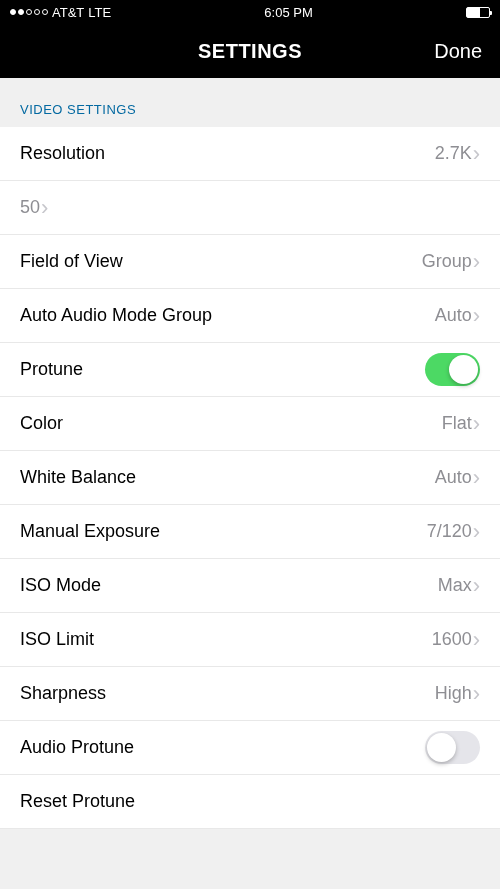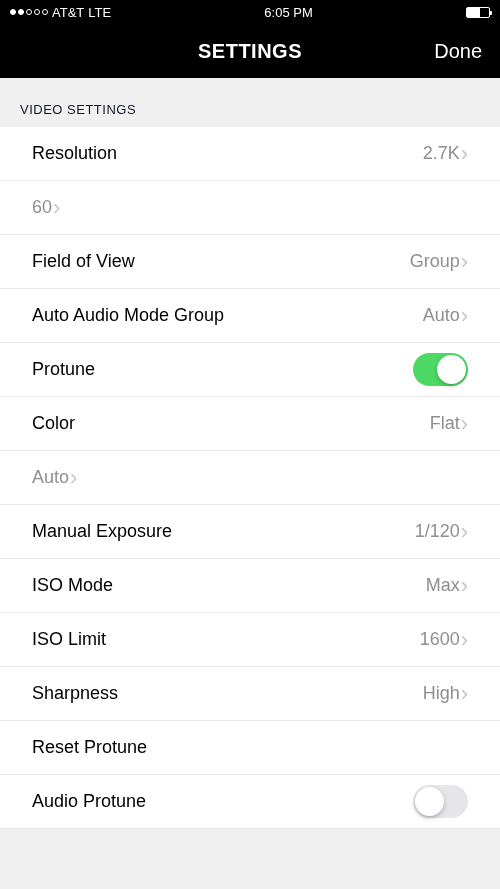--- a/index.html
+++ b/index.html
@@ -67,32 +67,32 @@
     .nav-done {
       position: absolute;
       right: 18px;
       font-size: 20px;
       font-weight: 400;
       cursor: pointer;
     }
     .section-header {
       padding: 24px 20px 10px 20px;
       font-size: 13px;
-      color: #0f172a;
+      color: #0369a1;
       letter-spacing: 0.5px;
       background: #f0f0f0;
     }
     .list {
       background: #fff;
     }
     .row {
       display: flex;
       align-items: center;
       justify-content: space-between;
-      padding: 0 32px;
+      padding: 0 20px;
       height: 54px;
       border-bottom: 1px solid #e8e8e8;
       cursor: pointer;
     }
     .row-label {
       font-size: 18px;
       color: #000;
     }
     .row-right {
       display: flex;
@@ -164,21 +164,21 @@
   <div class="row">
     <span class="row-label">Resolution</span>
     <div class="row-right">
       <span class="row-value">2.7K</span>
       <span class="chevron">›</span>
     </div>
   </div>
 
   <div class="row">
     <div class="row-right">
-      <span class="row-value">60</span>
+      <span class="row-value">50</span>
       <span class="chevron">›</span>
     </div>
   </div>
 
   <div class="row">
     <span class="row-label">Field of View</span>
     <div class="row-right">
       <span class="row-value">Group</span>
       <span class="chevron">›</span>
     </div>
@@ -204,30 +204,31 @@
 
   <div class="row">
     <span class="row-label">Color</span>
     <div class="row-right">
       <span class="row-value">Flat</span>
       <span class="chevron">›</span>
     </div>
   </div>
 
   <div class="row">
+    <span class="row-label">White Balance</span>
     <div class="row-right">
       <span class="row-value">Auto</span>
       <span class="chevron">›</span>
     </div>
   </div>
 
   <div class="row">
     <span class="row-label">Manual Exposure</span>
     <div class="row-right">
-      <span class="row-value">1/120</span>
+      <span class="row-value">7/120</span>
       <span class="chevron">›</span>
     </div>
   </div>
 
   <div class="row">
     <span class="row-label">ISO Mode</span>
     <div class="row-right">
       <span class="row-value">Max</span>
       <span class="chevron">›</span>
     </div>
@@ -240,29 +241,29 @@
       <span class="chevron">›</span>
     </div>
   </div>
 
   <div class="row">
     <span class="row-label">Sharpness</span>
     <div class="row-right">
       <span class="row-value">High</span>
       <span class="chevron">›</span>
     </div>
-  </div>
-
-  <div class="row">
-    <span class="row-label">Reset Protune</span>
-    <div class="row-right"></div>
   </div>
 
   <div class="row">
     <span class="row-label">Audio Protune</span>
     <div class="row-right">
       <div class="toggle off">
           <div class="toggle-knob"></div>
         </div>
     </div>
   </div>
 
+  <div class="row">
+    <span class="row-label">Reset Protune</span>
+    <div class="row-right"></div>
+  </div>
+
 </div>
 
 </body></html>

